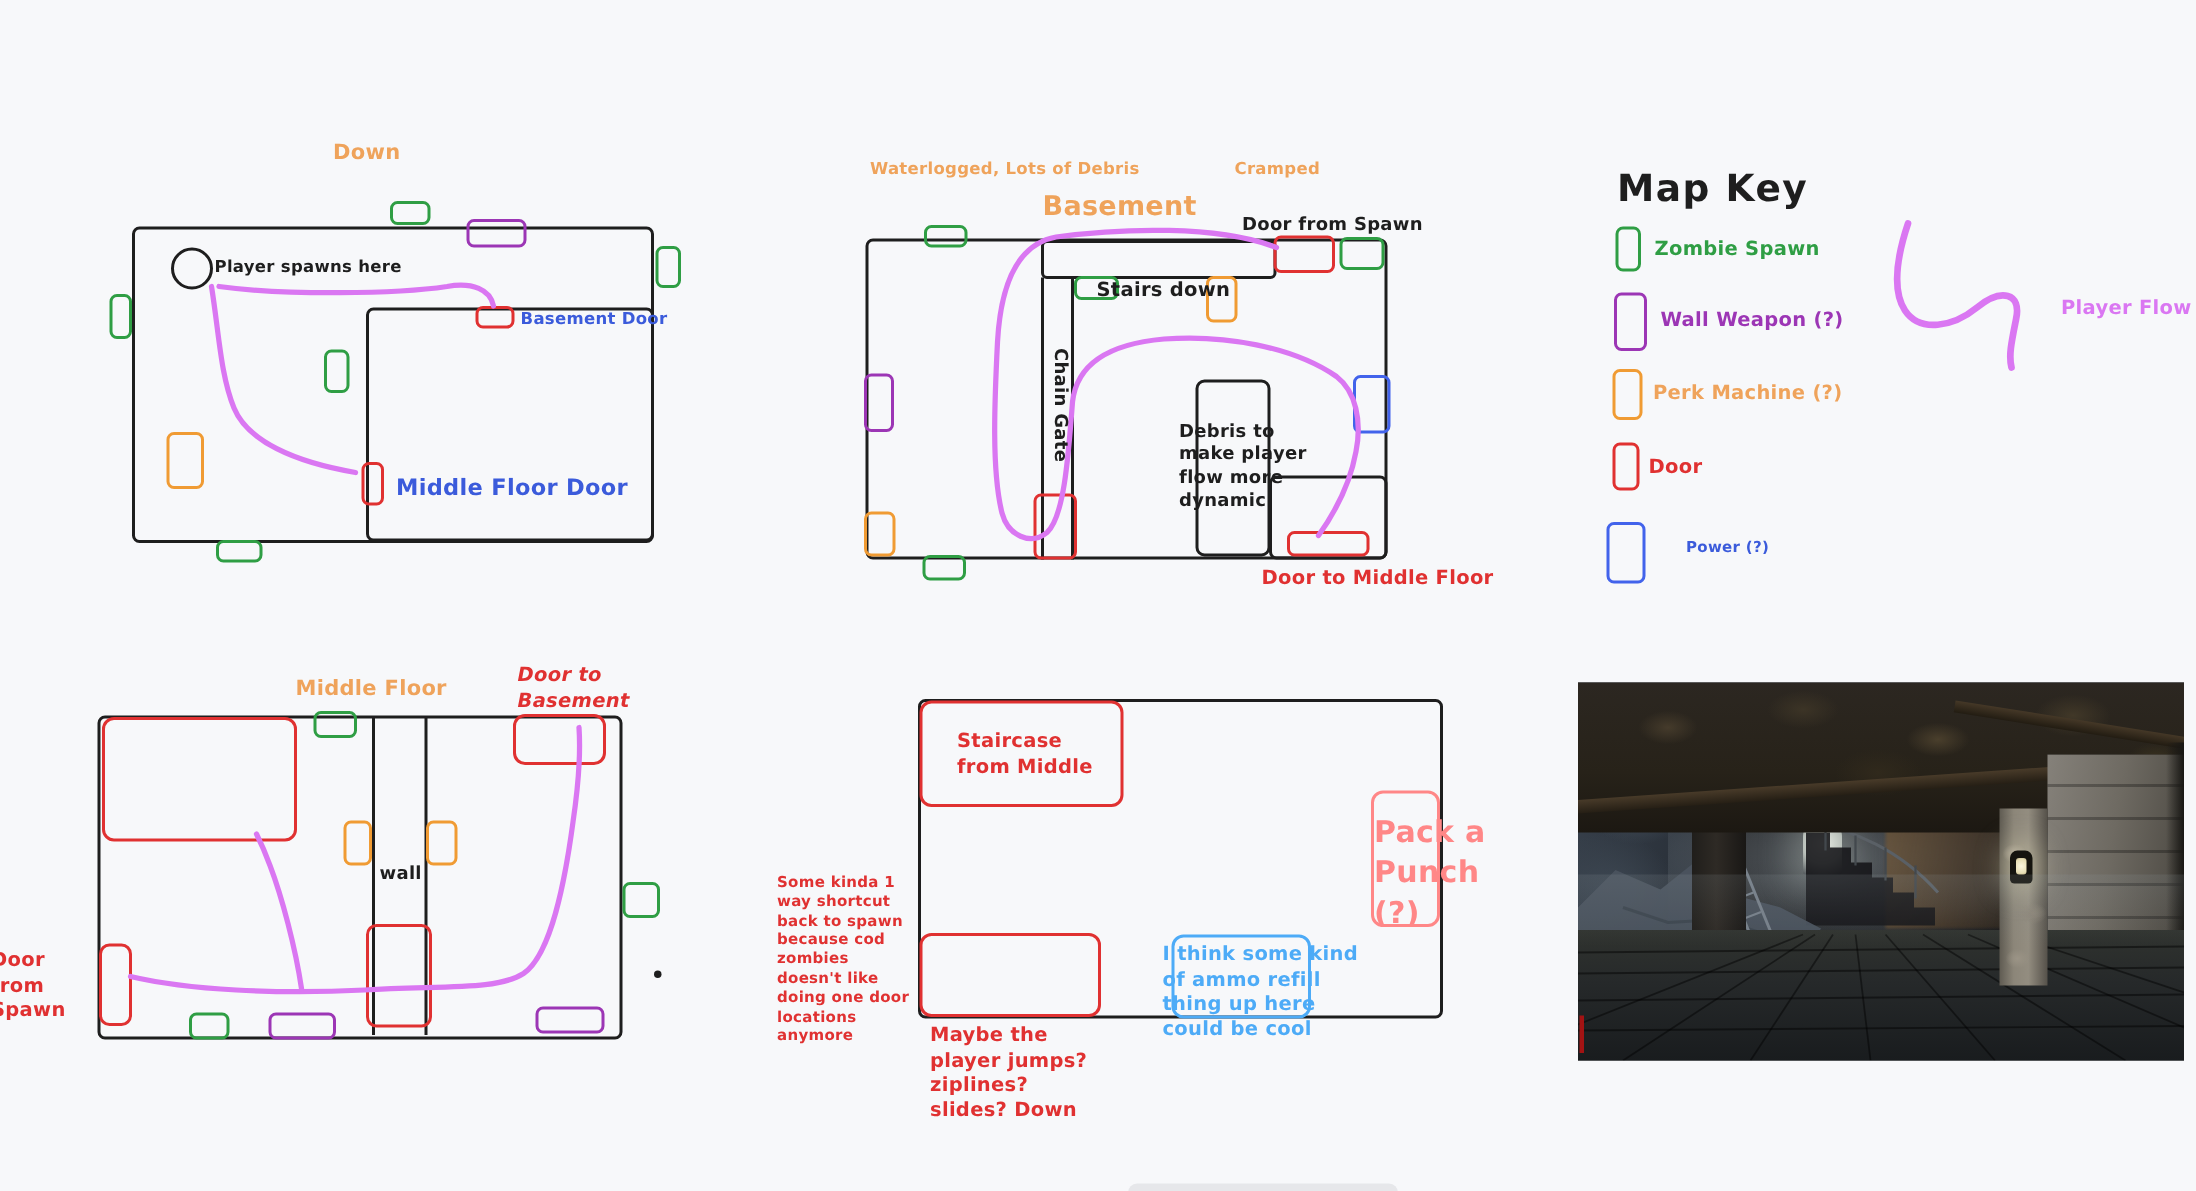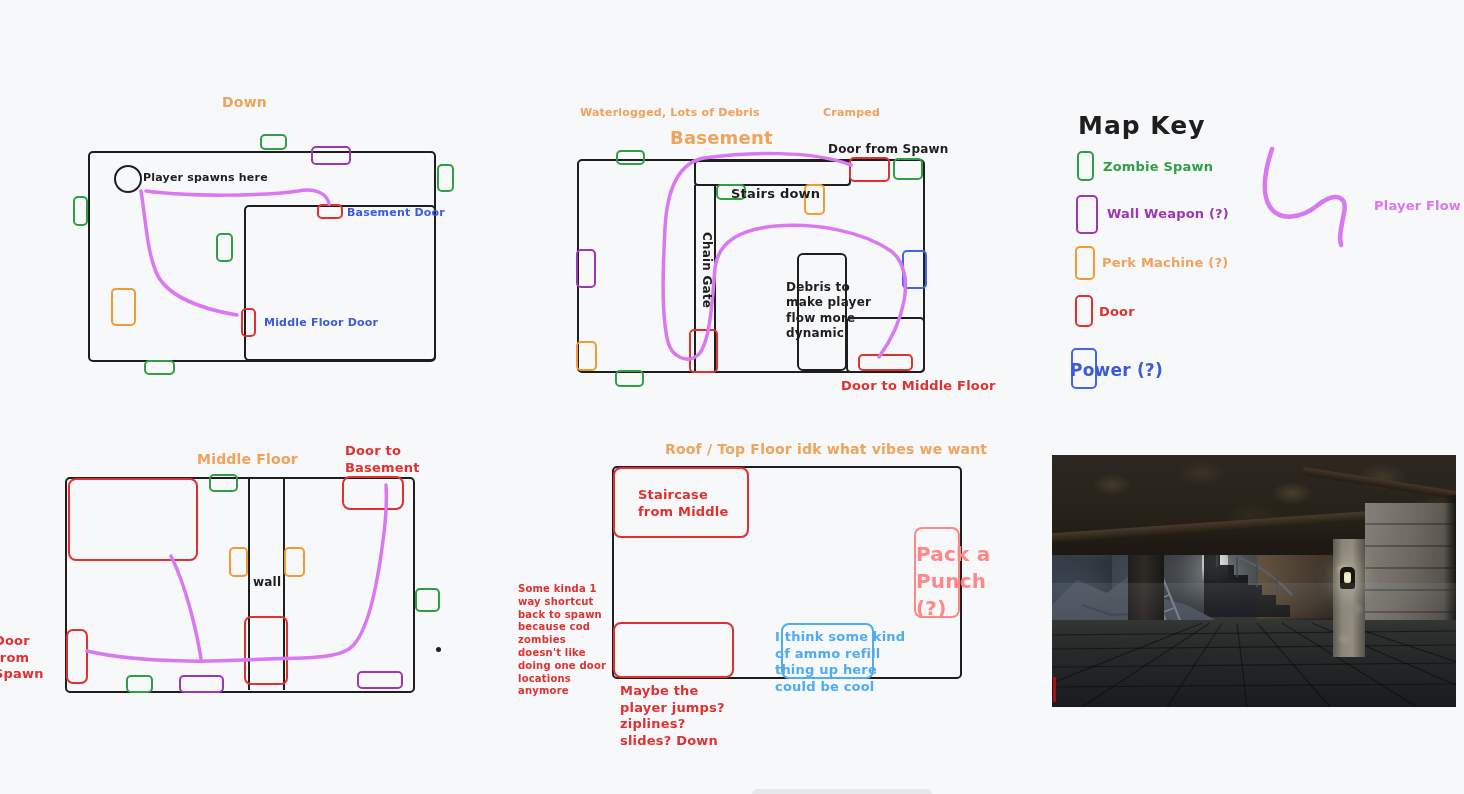--- a/index.html
+++ b/index.html
@@ -103,25 +103,25 @@
   <div class="marker mk-g" style="left:260px; top:134px; width:27px; height:16px;"></div>
   <div class="marker mk-p" style="left:311px; top:146px; width:40px; height:19px;"></div>
   <div class="marker mk-g" style="left:437px; top:164px; width:17px; height:28px;"></div>
   <div class="marker mk-g" style="left:73px; top:196px; width:15px; height:30px;"></div>
   <div class="marker mk-g" style="left:216px; top:233px; width:17px; height:29px;"></div>
   <div class="marker mk-o" style="left:111px; top:288px; width:25px; height:38px;"></div>
   <div class="marker mk-g" style="left:144px; top:360px; width:31px; height:15px;"></div>
   <div class="marker mk-r" style="left:317px; top:204px; width:26px; height:15px;"></div>
   <div class="txt t-blue" style="left:347px; top:206px; font-size:11px;">Basement Door</div>
   <div class="marker mk-r" style="left:241px; top:308px; width:15px; height:29px;"></div>
-  <div class="txt t-blue" style="left:264px; top:316px; font-size:11px;">Middle Floor Door</div>
+  <div class="txt t-blue" style="left:264px; top:316px; font-size:15px;">Middle Floor Door</div>
 
   <div class="txt t-orange" style="left:580px; top:106px; font-size:11px;">Waterlogged, Lots of Debris</div>
   <div class="txt t-orange" style="left:775px; top:106px; font-size:11px;margin-left:48px;">Cramped</div>
-  <div class="txt t-orange" style="left:670px; top:126px; font-size:18px;text-align:right;">Basement</div>
+  <div class="txt t-orange" style="left:695px; top:126px; font-size:18px;text-align:right;">Basement</div>
   <div class="txt t-black" style="left:828px; top:142px; font-size:12px;">Door from Spawn</div>
 
   <div class="rect" style="left:577px; top:159px; width:348px; height:214px;"></div>
   <div class="rect" style="left:694px; top:160px; width:157px; height:26px; border-radius:4px;"></div>
   <div class="txt t-black" style="left:731px; top:165px; font-size:13px;margin-top:21px;">Stairs down</div>
   <div class="vcorridor" style="left:694px; top:185px; width:22px; height:188px;"></div>
   <div class="txt t-black vtext" style="left:696px; top:232px; width:18px; height:110px; font-size:12px;">Chain Gate</div>
 
   <div class="marker mk-r" style="left:849px; top:157px; width:41px; height:25px;"></div>
   <div class="marker mk-g" style="left:893px; top:158px; width:30px; height:22px;"></div>
@@ -144,43 +144,42 @@
   <div class="txt t-black" style="left:1078px; top:110px; font-size:25px; letter-spacing:1px;">Map Key</div>
   <div class="marker mk-g" style="left:1077px; top:151px; width:17px; height:30px;"></div>
   <div class="txt t-green" style="left:1103px; top:159px; font-size:13px;">Zombie Spawn</div>
   <div class="marker mk-p" style="left:1076px; top:195px; width:22px; height:39px;"></div>
   <div class="txt t-purple" style="left:1107px; top:206px; font-size:13px;">Wall Weapon (?)</div>
   <div class="marker mk-o" style="left:1075px; top:246px; width:20px; height:34px;"></div>
   <div class="txt t-orange" style="left:1102px; top:255px; font-size:13px;">Perk Machine (?)</div>
   <div class="marker mk-r" style="left:1075px; top:295px; width:18px; height:32px;"></div>
   <div class="txt t-red" style="left:1099px; top:304px; font-size:13px;">Door</div>
   <div class="marker mk-b" style="left:1071px; top:348px; width:26px; height:41px;"></div>
-  <div class="txt t-blue" style="left:1070px; top:360px; font-size:17px;">Power (?)</div>
+  <div class="txt t-blue" style="left:1124px; top:360px; font-size:10px;">Power (?)</div>
   <div class="txt t-pink" style="left:1374px; top:198px; font-size:13px;">Player Flow</div>
 
   <div class="txt t-orange" style="left:197px; top:451px; font-size:14px;">Middle Floor</div>
-  <div class="txt t-red" style="left:345px; top:443px; width:70px; font-size:13px;">Door to Basement</div>
+  <div class="txt t-red" style="left:345px; top:443px; width:70px; font-size:13px;font-style:italic;">Door to Basement</div>
   <div class="rect" style="left:65px; top:477px; width:350px; height:216px;"></div>
   <div class="marker mk-r" style="left:68px; top:478px; width:130px; height:83px; border-radius:8px;"></div>
   <div class="marker mk-g" style="left:209px; top:474px; width:29px; height:18px;"></div>
   <div class="marker mk-r" style="left:342px; top:476px; width:62px; height:34px; border-radius:8px;"></div>
   <div class="vcorridor" style="left:248px; top:478px; width:37px; height:212px;"></div>
   <div class="txt t-black" style="left:253px; top:575px; font-size:12px;">wall</div>
   <div class="marker mk-o" style="left:229px; top:547px; width:19px; height:30px;"></div>
   <div class="marker mk-o" style="left:284px; top:547px; width:21px; height:30px;"></div>
   <div class="marker mk-r" style="left:244px; top:616px; width:44px; height:69px; border-radius:7px;"></div>
   <div class="marker mk-g" style="left:415px; top:588px; width:25px; height:24px;"></div>
   <div class="marker mk-r" style="left:66px; top:629px; width:22px; height:55px; border-radius:7px;"></div>
   <div class="txt t-red" style="left:-6px; top:633px; width:68px; font-size:13px;">Door from Spawn</div>
   <div class="marker mk-g" style="left:126px; top:675px; width:27px; height:18px;"></div>
   <div class="marker mk-p" style="left:179px; top:675px; width:45px; height:18px;"></div>
   <div class="marker mk-p" style="left:357px; top:671px; width:46px; height:18px;"></div>
   <div class="dot" style="left:436px; top:647px;"></div>
 
-  <div class="txt t-orange" style="left:665px; top:441px; font-size:14px;">Roof / Top Floor idk what vibes we want</div>
   <div class="rect" style="left:612px; top:466px; width:350px; height:213px;"></div>
   <div class="marker mk-r" style="left:613px; top:467px; width:136px; height:71px; border-radius:8px;"></div>
   <div class="txt t-red" style="left:638px; top:487px; width:95px; font-size:13px;">Staircase from Middle</div>
   <div class="marker mk-salmon" style="left:914px; top:527px; width:46px; height:91px; border-radius:8px;"></div>
   <div class="txt t-salmon" style="left:916px; top:541px; width:102px; font-size:20px; line-height:1.35;">Pack a Punch (?)</div>
   <div class="marker mk-r" style="left:613px; top:622px; width:121px; height:56px; border-radius:8px;"></div>
   <div class="marker mk-lblue" style="left:781px; top:623px; width:93px; height:56px; border-radius:8px;"></div>
   <div class="txt t-lblue" style="left:775px; top:629px; width:136px; font-size:13px;">I think some kind of ammo refill thing up here could be cool</div>
   <div class="txt t-red" style="left:518px; top:583px; width:92px; font-size:10px;">Some kinda 1 way shortcut back to spawn because cod zombies doesn't like doing one door locations anymore</div>
   <div class="txt t-red" style="left:620px; top:683px; width:120px; font-size:13px;">Maybe the player jumps? ziplines? slides? Down</div>

